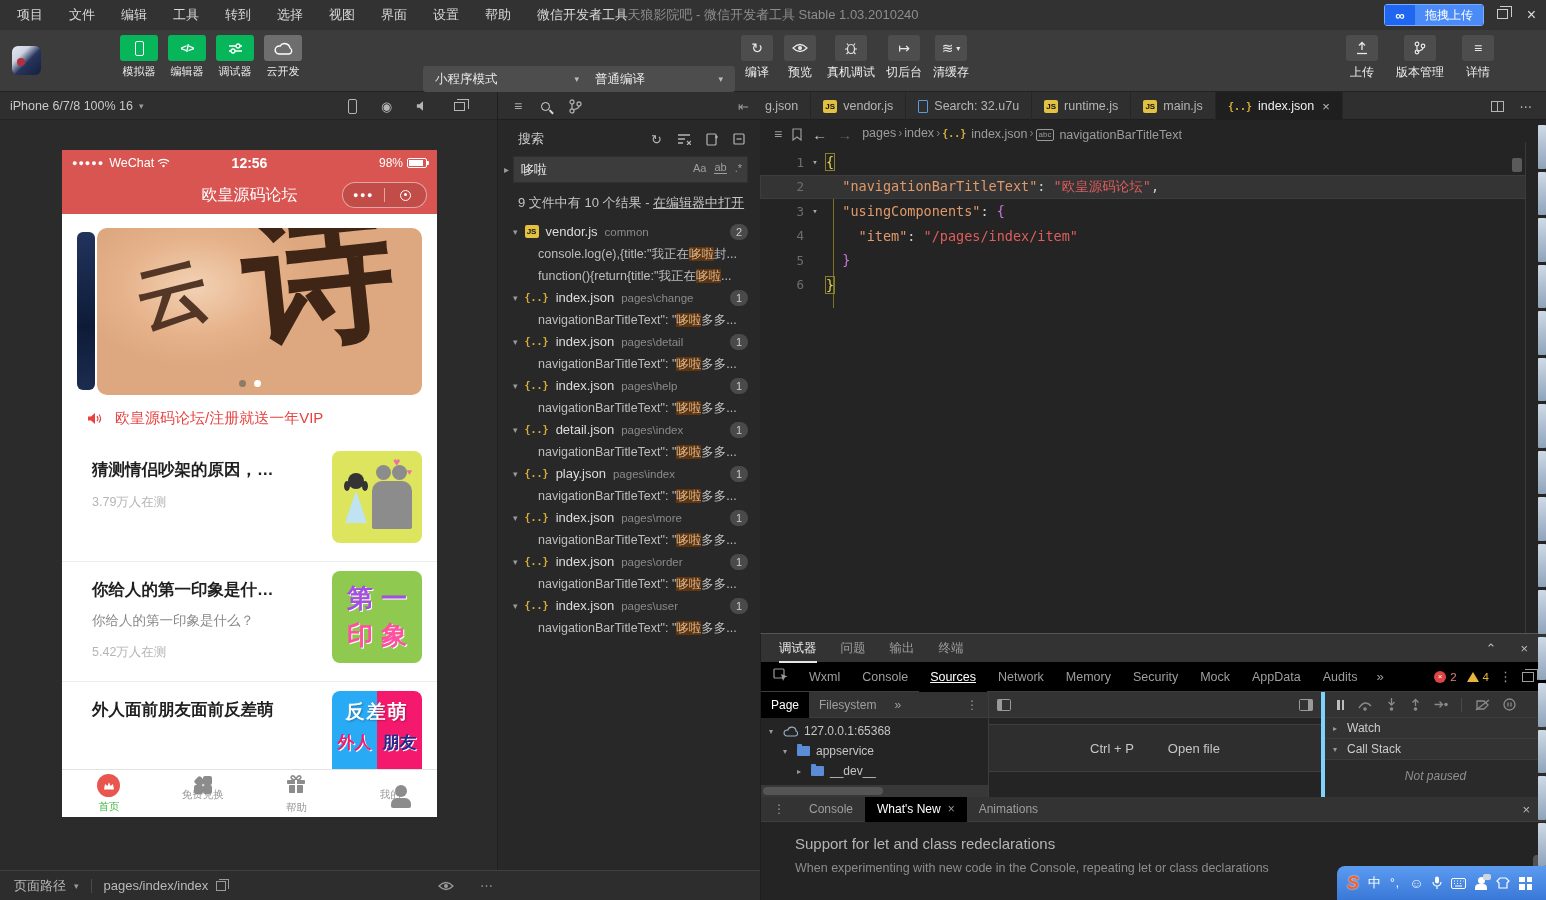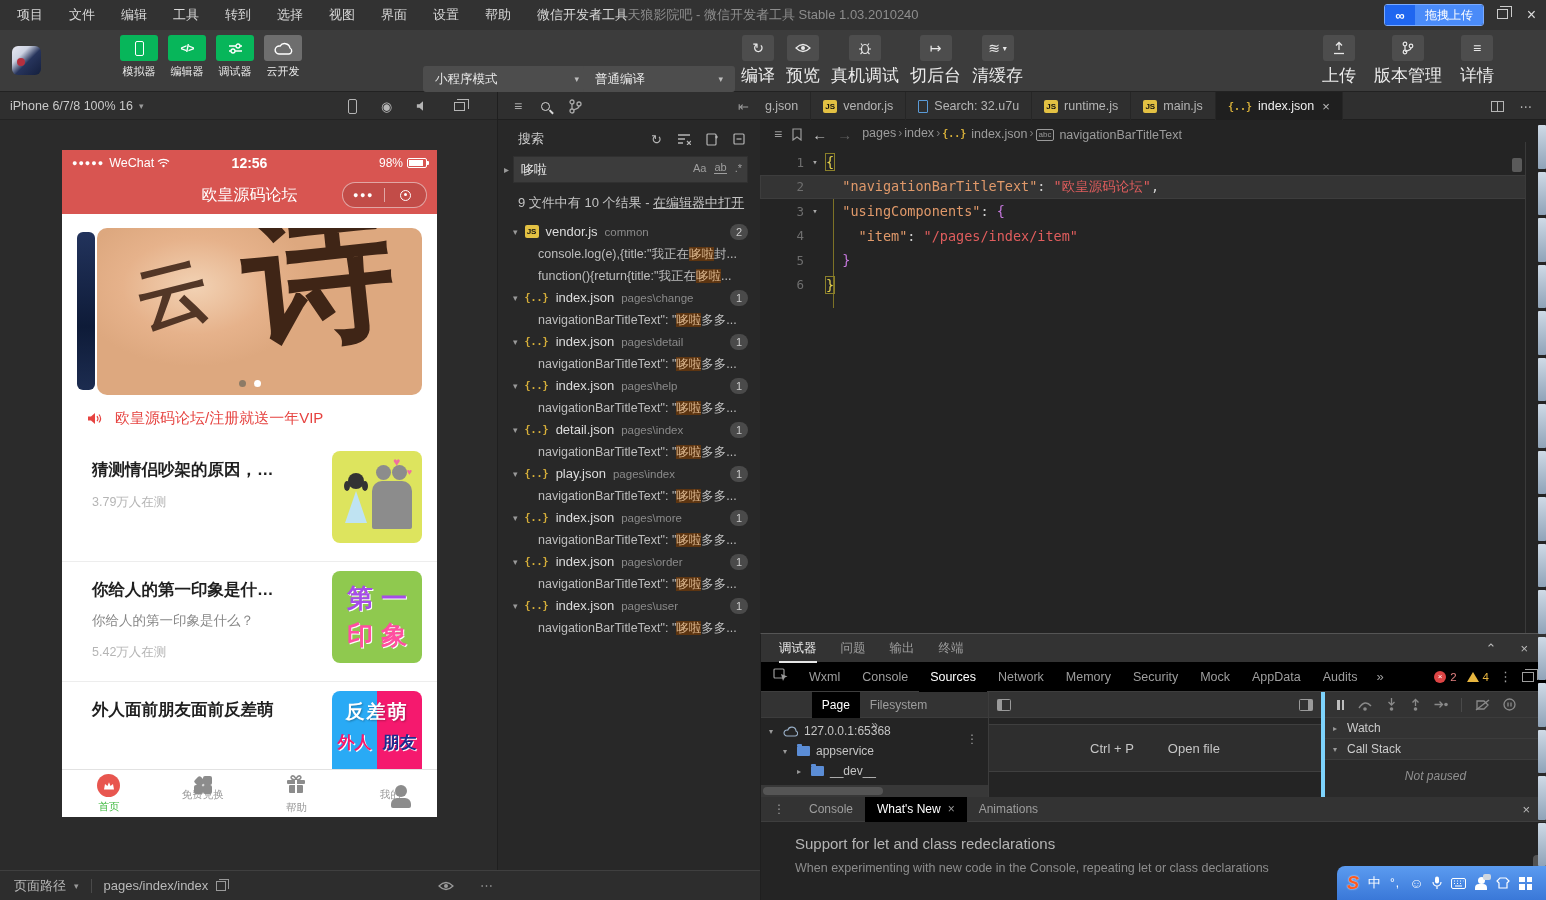--- a/index.html
+++ b/index.html
@@ -34,21 +34,21 @@
   .ic-phone{width:9px;height:15px;border:1.5px solid #fff;border-radius:2px;display:inline-block;}
   .ic-code{font-size:11px;font-weight:bold;letter-spacing:-1px;}
   .dd{position:absolute;top:36px;height:26px;background:#4d4d4d;border-radius:3px;color:#e8e8e8;
       font-size:12.5px;display:flex;align-items:center;padding:0 12px;}
   .dd .caret{margin-left:auto;font-size:9px;color:#bdbdbd;}
   .dd1{left:423px;width:168px;}
   .dd2{left:583px;width:152px;}
   .actions{position:absolute;left:741px;top:5px;display:flex;gap:11px;}
   .act-btn{display:flex;flex-direction:column;align-items:center;}
   .act-ico{min-width:32px;height:26px;border-radius:3px;background:#4d4d4d;display:flex;align-items:center;justify-content:center;color:#e8e8e8;font-size:14px;padding:0 4px;}
-  .act-label{margin-top:3px;font-size:17px;color:#ececec;white-space:nowrap;}
+  .act-label{margin-top:3px;font-size:12px;color:#ececec;white-space:nowrap;}
   .r-actions{position:absolute;right:52px;top:5px;display:flex;gap:18px;}
 
   
   .header-row{left:497px;top:92px;width:1049px;height:28px;background:#2f2f2f;border-bottom:1px solid #1f1f1f;border-left:1px solid #1f1f1f;}
   .act-icons{position:absolute;left:16px;top:0;height:28px;display:flex;align-items:center;gap:19px;color:#a9a9a9;}
   .ic-list{font-size:14px;}
   .ic-search{position:relative;width:9px;height:9px;border:1.5px solid #d8d8d8;border-radius:50%;display:inline-block;}
   .ic-search::after{content:"";position:absolute;left:7px;top:8px;width:5px;height:1.5px;background:#d8d8d8;transform:rotate(45deg);}
   .tabstrip{position:absolute;left:238px;top:0;right:0;height:28px;display:flex;align-items:stretch;font-size:12.5px;color:#b4b4b4;}
   .tab-lead{display:flex;align-items:center;padding:0 4px 0 2px;color:#9a9a9a;font-size:13px;}
@@ -190,33 +190,33 @@
   .ed-thumb{position:absolute;right:24px;top:38px;width:10px;height:14px;background:#5a5a5a;border-radius:2px;}
 
   
   .dbg{left:760px;top:633px;width:786px;height:164px;background:#242424;border-top:1px solid #555;border-left:1px solid #1f1f1f;}
   .dbg-tabs{height:28px;background:#333;display:flex;align-items:center;gap:24px;padding-left:18px;font-size:12.5px;color:#9e9e9e;}
   .dbg-tab.act{color:#f0f0f0;border-bottom:2px solid #e6e6e6;padding-bottom:4px;margin-bottom:-6px;}
   .dbg-winctl{margin-left:auto;display:flex;gap:24px;padding-right:18px;color:#bbb;font-size:13px;}
   .dt-tabs{height:30px;background:#000000;border-bottom:1px solid #3e3e3e;display:flex;align-items:center;font-size:12.5px;color:#9e9e9e;}
   .dt-inspect{padding:0 10px 0 12px;}
   .dt-tab{padding:0 11px;height:30px;display:flex;align-items:center;}
-  .dt-tab.act{background:#000;color:#fff;}
+  .dt-tab.act{background:#000;color:#fff;text-decoration:underline;}
   .dt-more{padding:0 8px;font-size:13px;}
   .dt-badges{margin-left:auto;display:flex;align-items:center;gap:10px;padding-right:12px;}
   .bdg{display:flex;align-items:center;gap:4px;font-size:11.5px;}
   .err-dot{width:12px;height:12px;border-radius:50%;background:#d44;color:#fff;font-size:8px;display:flex;align-items:center;justify-content:center;}
   .err-num{color:#e08080;}
   .warn-tri{width:0;height:0;border-left:6px solid transparent;border-right:6px solid transparent;border-bottom:10px solid #e8b63f;}
   .warn-num{color:#e8b63f;}
   .dock-ic{width:12px;height:10px;border:1px solid #9e9e9e;position:relative;}
   .dock-ic::before{content:"";position:absolute;left:2px;top:-4px;width:12px;height:10px;border:1px solid #9e9e9e;border-left:none;border-bottom:none;}
   .src-body{position:absolute;left:0;top:58px;right:0;bottom:0;display:flex;}
   .src-left{width:228px;border-right:1px solid #3c3c3c;display:flex;flex-direction:column;}
-  .src-ltb{height:26px;background:#333;border-bottom:1px solid #3c3c3c;display:flex;align-items:center;font-size:12px;color:#9e9e9e;flex-direction:column;}
+  .src-ltb{height:26px;background:#333;border-bottom:1px solid #3c3c3c;display:flex;align-items:center;font-size:12px;color:#9e9e9e;}
   .src-ltab{padding:0 10px;height:26px;display:flex;align-items:center;}
   .src-ltab.act{background:#000;color:#fff;}
   .src-more{padding:0 8px;}
   .src-ldots{margin-left:auto;padding-right:10px;font-size:12px;}
   .tree{flex:1;font-size:12px;color:#c5c5c5;padding-top:3px;}
   .tree-row{height:20px;display:flex;align-items:center;gap:6px;}
   .tree-arrow{font-size:8px;color:#9a9a9a;width:8px;}
   .tree-folder{width:13px;height:10px;background:#5b8dd6;border-radius:1px;position:relative;display:inline-block;}
   .tree-folder::before{content:"";position:absolute;left:0;top:-2px;width:5px;height:2px;background:#5b8dd6;border-radius:1px 1px 0 0;}
   .tree-hscroll{height:12px;background:#383838;position:relative;}

